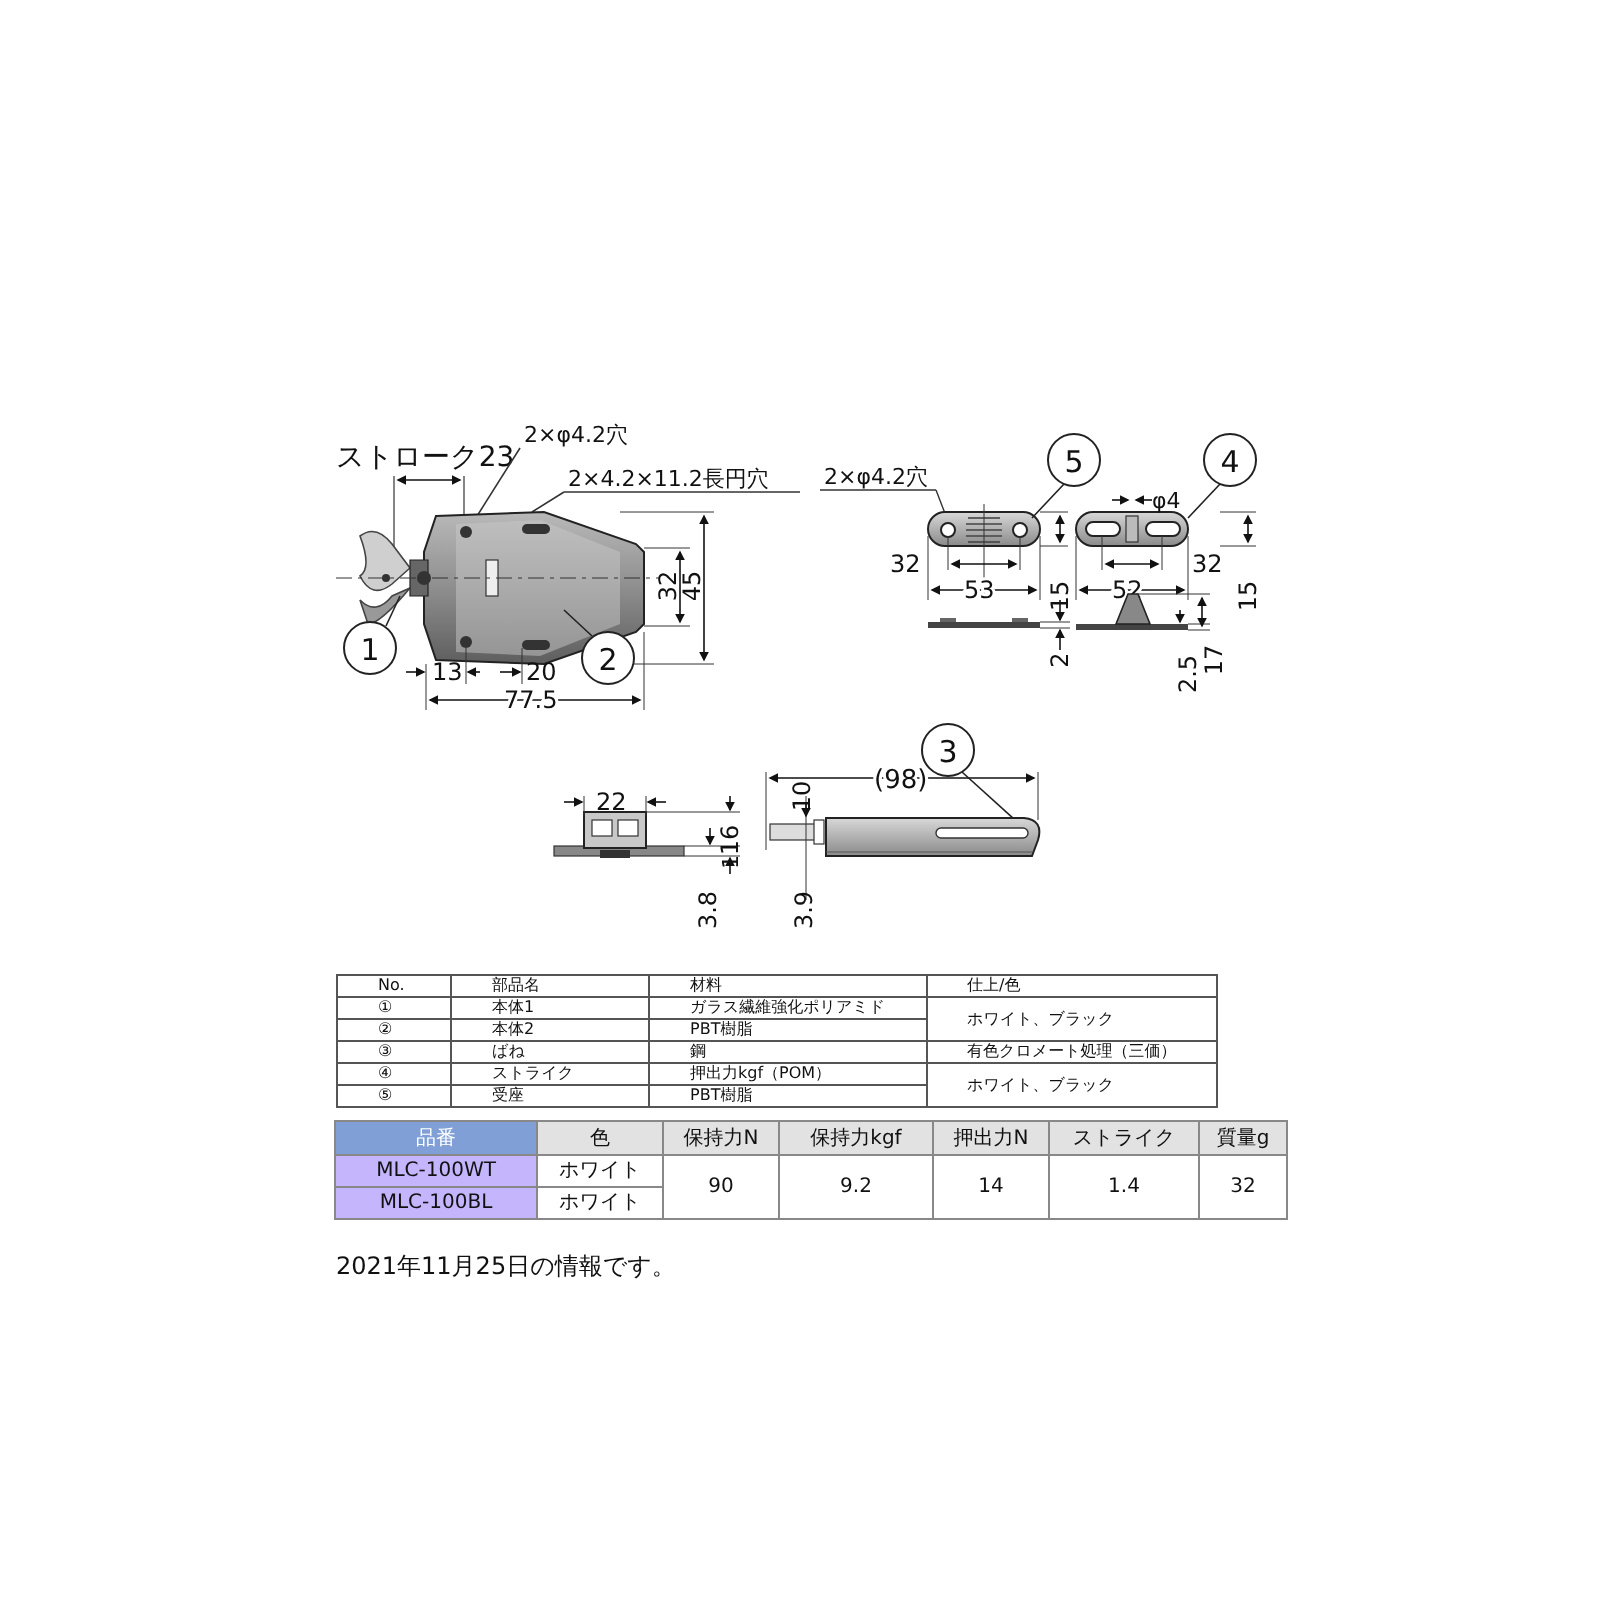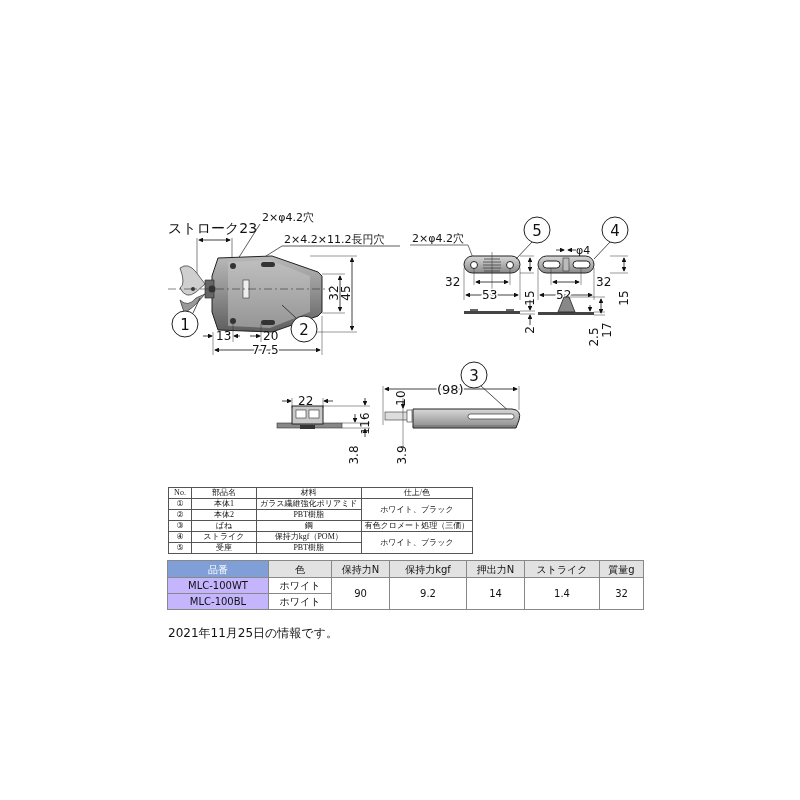--- a/index.html
+++ b/index.html
@@ -1,20 +1,20 @@
 <!DOCTYPE html>
 <html><head>
 <meta charset="utf-8">
 <style>
   html,body{margin:0;padding:0;background:#fff;}
   body{width:800px;height:800px;position:relative;overflow:hidden;font-family:"DejaVu Sans",sans-serif;color:#111;}
   svg text{font-family:"DejaVu Sans",sans-serif;fill:#111;}
   #drawing{position:absolute;left:0;top:0;}
   .parts-table{position:absolute;left:168px;top:487px;border-collapse:collapse;font-size:8px;}
-  .parts-table td,.parts-table th{border:1px solid #555;padding:0 3px;height:10px;line-height:10px;text-align:center;font-weight:normal;white-space:nowrap;font-family:Liberation Serif, serif;}
+  .parts-table td,.parts-table th{border:1px solid #555;padding:0 20px;height:10px;line-height:10px;text-align:left;font-weight:normal;white-space:nowrap;}
   .spec-table{position:absolute;left:167px;top:560px;border-collapse:collapse;font-size:10px;}
   .spec-table th,.spec-table td{border:1px solid #888;height:15px;line-height:15px;text-align:center;padding:0;font-weight:normal;}
   .spec-table th{background:#e2e2e2;height:16px;}
   .spec-table th.hdr-blue{background:#7f9fd6;color:#fff;margin-top:44px;}
   .spec-table td.model{background:#c4b5fd;}
   .note{position:absolute;left:168px;top:625px;font-size:12px;}
 </style>
 </head>
 <body>
 
@@ -234,21 +234,21 @@
   </tr>
   <tr>
     <td>③</td>
     <td>ばね</td>
     <td>鋼</td>
     <td>有色クロメート処理（三価）</td>
   </tr>
   <tr>
     <td>④</td>
     <td>ストライク</td>
-    <td>保持力kgf（POM）</td>
+    <td>押出力kgf（POM）</td>
     <td rowspan="2">ホワイト、ブラック</td>
   </tr>
   <tr>
     <td>⑤</td>
     <td>受座</td>
     <td>PBT樹脂</td>
   </tr>
 </tbody>
   </table>
 

